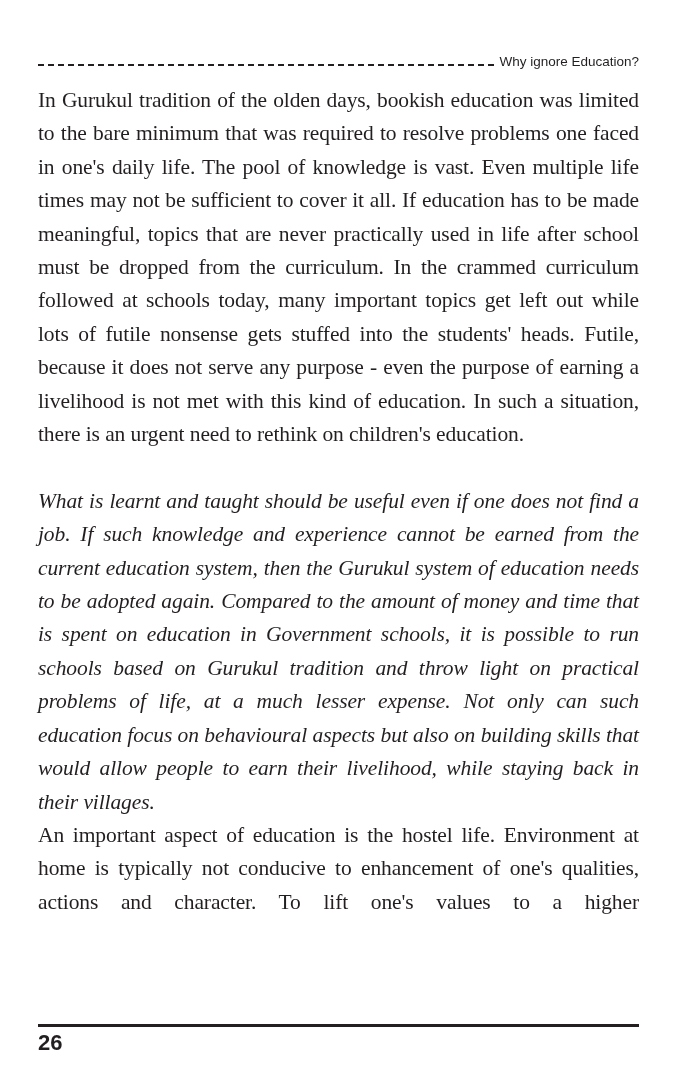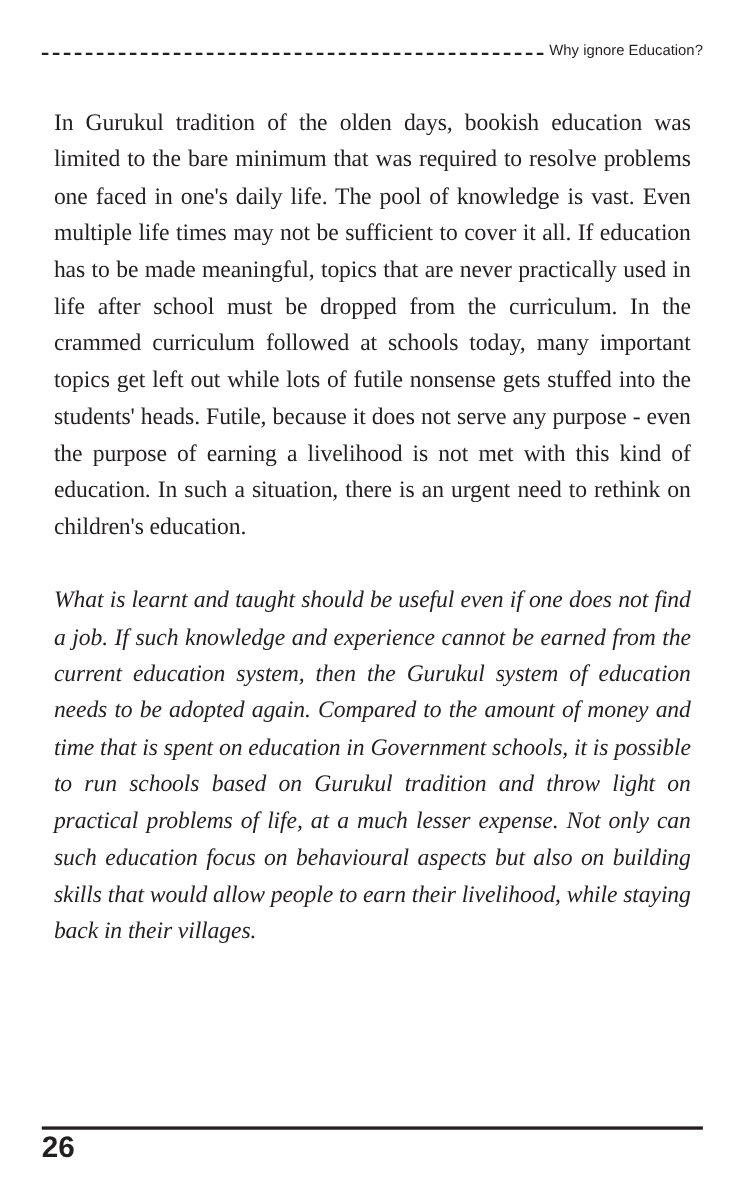--- a/index.html
+++ b/index.html
@@ -11,21 +11,21 @@
       width: 681px;
       height: 1083px;
       position: relative;
       overflow: hidden;
       color: #231f20;
     }
     .running-header {
       position: absolute;
       left: 38px;
       right: 42px;
-      top: 34px;
+      top: 50px;
       height: 20px;
       display: flex;
       align-items: flex-end;
       justify-content: flex-end;
     }
     .header-dots {
       flex: 1;
       height: 0;
       border-bottom: 2px dashed #231f20;
       margin-bottom: 4px;
@@ -44,53 +44,54 @@
       width: 601px;
       top: 84px;
       font-family: "Liberation Serif", serif;
       font-size: 21.5px;
       line-height: 33.4px;
       color: #231f20;
       text-align: justify;
       letter-spacing: -0.1px;
     }
     .page-body p {
-      margin: 11px;
+      margin: 0;
       text-align-last: left;
     }
     .page-body p.gap {
       margin-top: 33.4px;
       font-style: italic;
     }
     .footer-rule {
       position: absolute;
       left: 38px;
       width: 601px;
       top: 1024px;
       height: 3px;
       background: #231f20;
     }
     .page-number {
       position: absolute;
       left: 38px;
       top: 1031px;
       font-family: "Liberation Sans", sans-serif;
       font-weight: bold;
-      font-size: 27px;
+      font-size: 22px;
       line-height: 24px;
       color: #231f20;
     }
   </style>
 </head>
 <body>
 
 <div class="running-header">
   <div class="header-dots"></div>
   <span class="header-title">Why ignore Education?</span>
 </div>
 
 <div class="page-body">
   <p>In Gurukul tradition of the olden days, bookish education was limited to the bare minimum that was required to resolve problems one faced in one's daily life. The pool of knowledge is vast. Even multiple life times may not be sufficient to cover it all. If education has to be made meaningful, topics that are never practically used in life after school must be dropped from the curriculum. In the crammed curriculum followed at schools today, many important topics get left out while lots of futile nonsense gets stuffed into the students' heads. Futile, because it does not serve any purpose - even the purpose of earning a livelihood is not met with this kind of education. In such a situation, there is an urgent need to rethink on children's education.</p>
   <p class="gap">What is learnt and taught should be useful even if one does not find a job. If such knowledge and experience cannot be earned from the current education system, then the Gurukul system of education needs to be adopted again. Compared to the amount of money and time that is spent on education in Government schools, it is possible to run schools based on Gurukul tradition and throw light on practical problems of life, at a much lesser expense. Not only can such education focus on behavioural aspects but also on building skills that would allow people to earn their livelihood, while staying back in their villages.</p>
+  <p style="text-align-last: justify;">An important aspect of education is the hostel life. Environment at home is typically not conducive to enhancement of one's qualities, actions and character. To lift one's values to a higher</p>
 </div>
 
 <div class="footer-rule"></div>
 <div class="page-number">26</div>
 
 </body></html>

